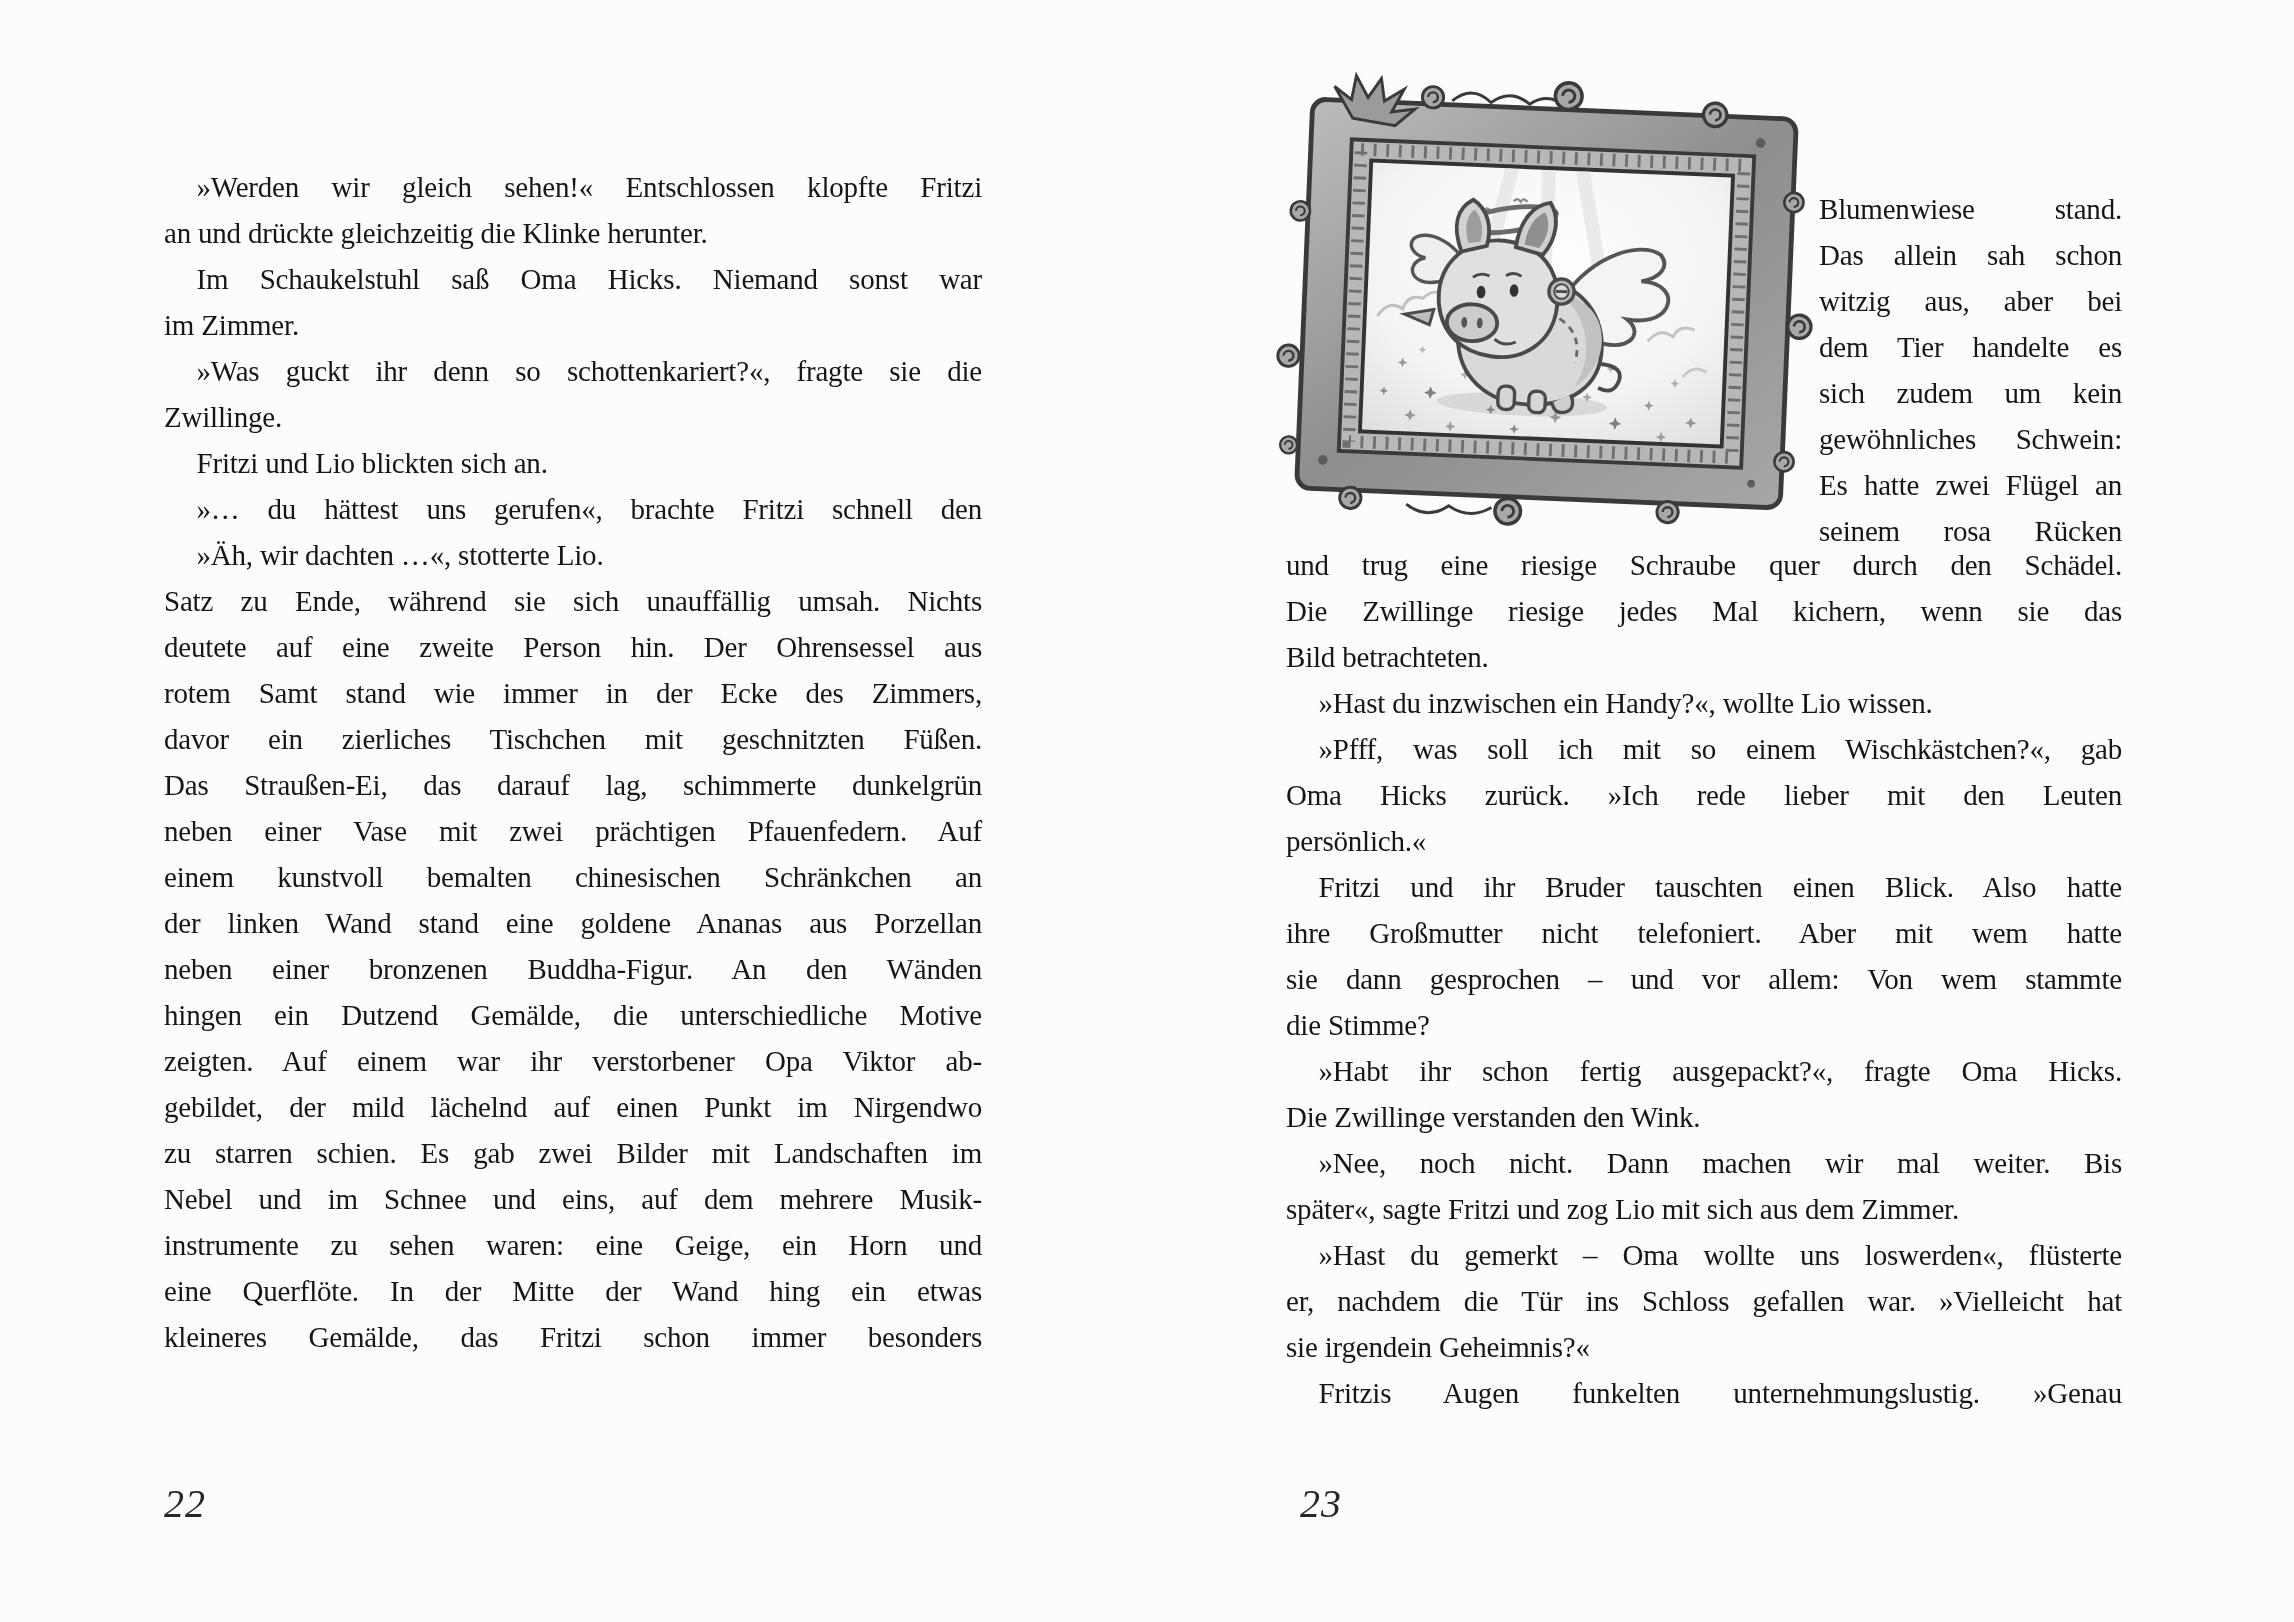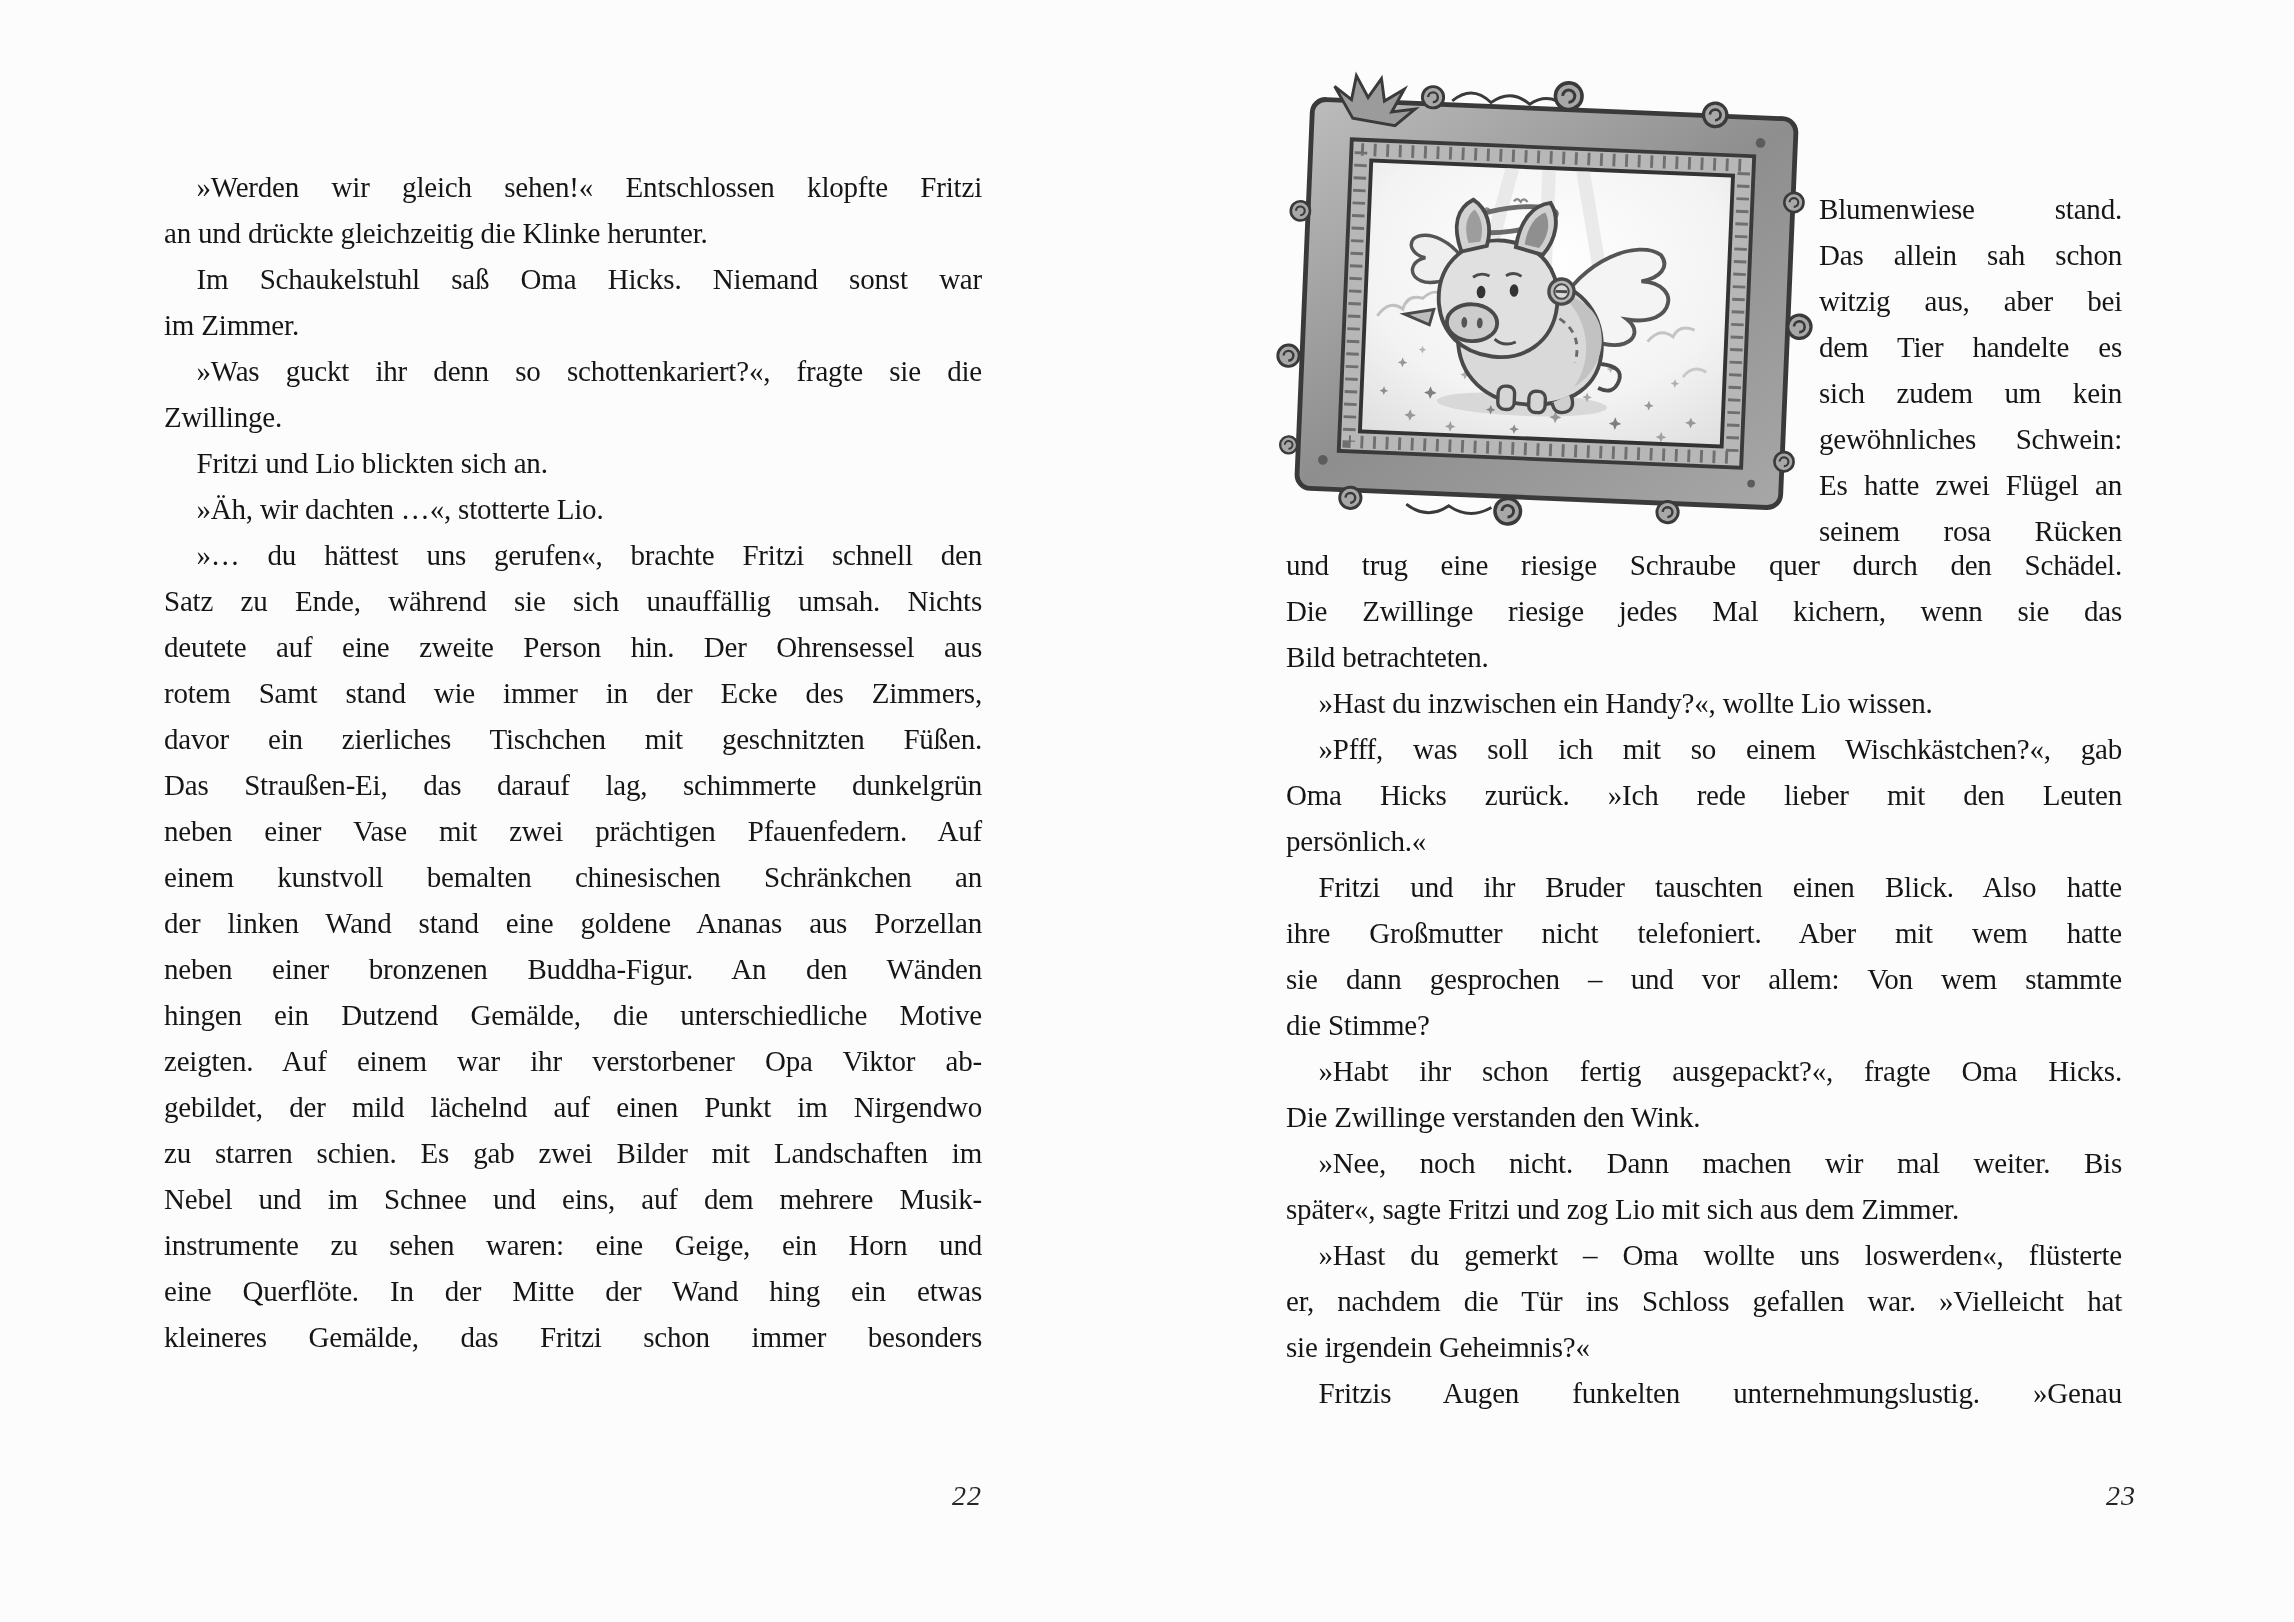--- a/index.html
+++ b/index.html
@@ -22,22 +22,22 @@
     text-align-last:justify;
     letter-spacing:-0.2px;
   }
   .line.end{text-align:center;text-align-last:left;}
   .line.indent{text-indent:32.5px;}
   .left-text{left:164px;top:164px;width:818px;}
   .right-narrow{left:1819px;top:186px;width:303px;}
   .right-full{left:1286px;top:542px;width:836px;}
   .pagenum{
     position:absolute;top:1480px;height:57px;
-    font-size:28px;font-style:italic;color:#262626;
-    text-align:right;letter-spacing:1px;
+    font-size:40px;font-style:italic;color:#262626;
+    text-align:left;letter-spacing:1px;
   }
   .pagenum.left{left:164px;width:818px;}
   .pagenum.right{left:1300px;width:836px;}
   .illustration{
     position:absolute;left:1269px;top:76px;width:553px;height:455px;
     transform:rotate(2.4deg);
   }
   .illustration svg{width:100%;height:100%;display:block;}
 </style>
 </head>
@@ -48,22 +48,22 @@
   <div>
     <div class="textcol left-text">
 
     <div class="line indent">»Werden wir gleich sehen!« Entschlossen klopfte Fritzi</div>
         <div class="line end">an und drückte gleichzeitig die Klinke herunter.</div>
         <div class="line indent">Im Schaukelstuhl saß Oma Hicks. Niemand sonst war</div>
         <div class="line end">im Zimmer.</div>
         <div class="line indent">»Was guckt ihr denn so schottenkariert?«, fragte sie die</div>
         <div class="line end">Zwillinge.</div>
         <div class="line indent end">Fritzi und Lio blickten sich an.</div>
+        <div class="line indent">»… du hättest uns gerufen«, brachte Fritzi schnell den</div>
         <div class="line indent end">»Äh, wir dachten …«, stotterte Lio.</div>
-        <div class="line indent">»… du hättest uns gerufen«, brachte Fritzi schnell den</div>
         <div class="line">Satz zu Ende, während sie sich unauffällig umsah. Nichts</div>
         <div class="line">deutete auf eine zweite Person hin. Der Ohrensessel aus</div>
         <div class="line">rotem Samt stand wie immer in der Ecke des Zimmers,</div>
         <div class="line">davor ein zierliches Tischchen mit geschnitzten Füßen.</div>
         <div class="line">Das Straußen-Ei, das darauf lag, schimmerte dunkelgrün</div>
         <div class="line">neben einer Vase mit zwei prächtigen Pfauenfedern. Auf</div>
         <div class="line">einem kunstvoll bemalten chinesischen Schränkchen an</div>
         <div class="line">der linken Wand stand eine goldene Ananas aus Porzellan</div>
         <div class="line">neben einer bronzenen Buddha-Figur. An den Wänden</div>
         <div class="line">hingen ein Dutzend Gemälde, die unterschiedliche Motive</div>

